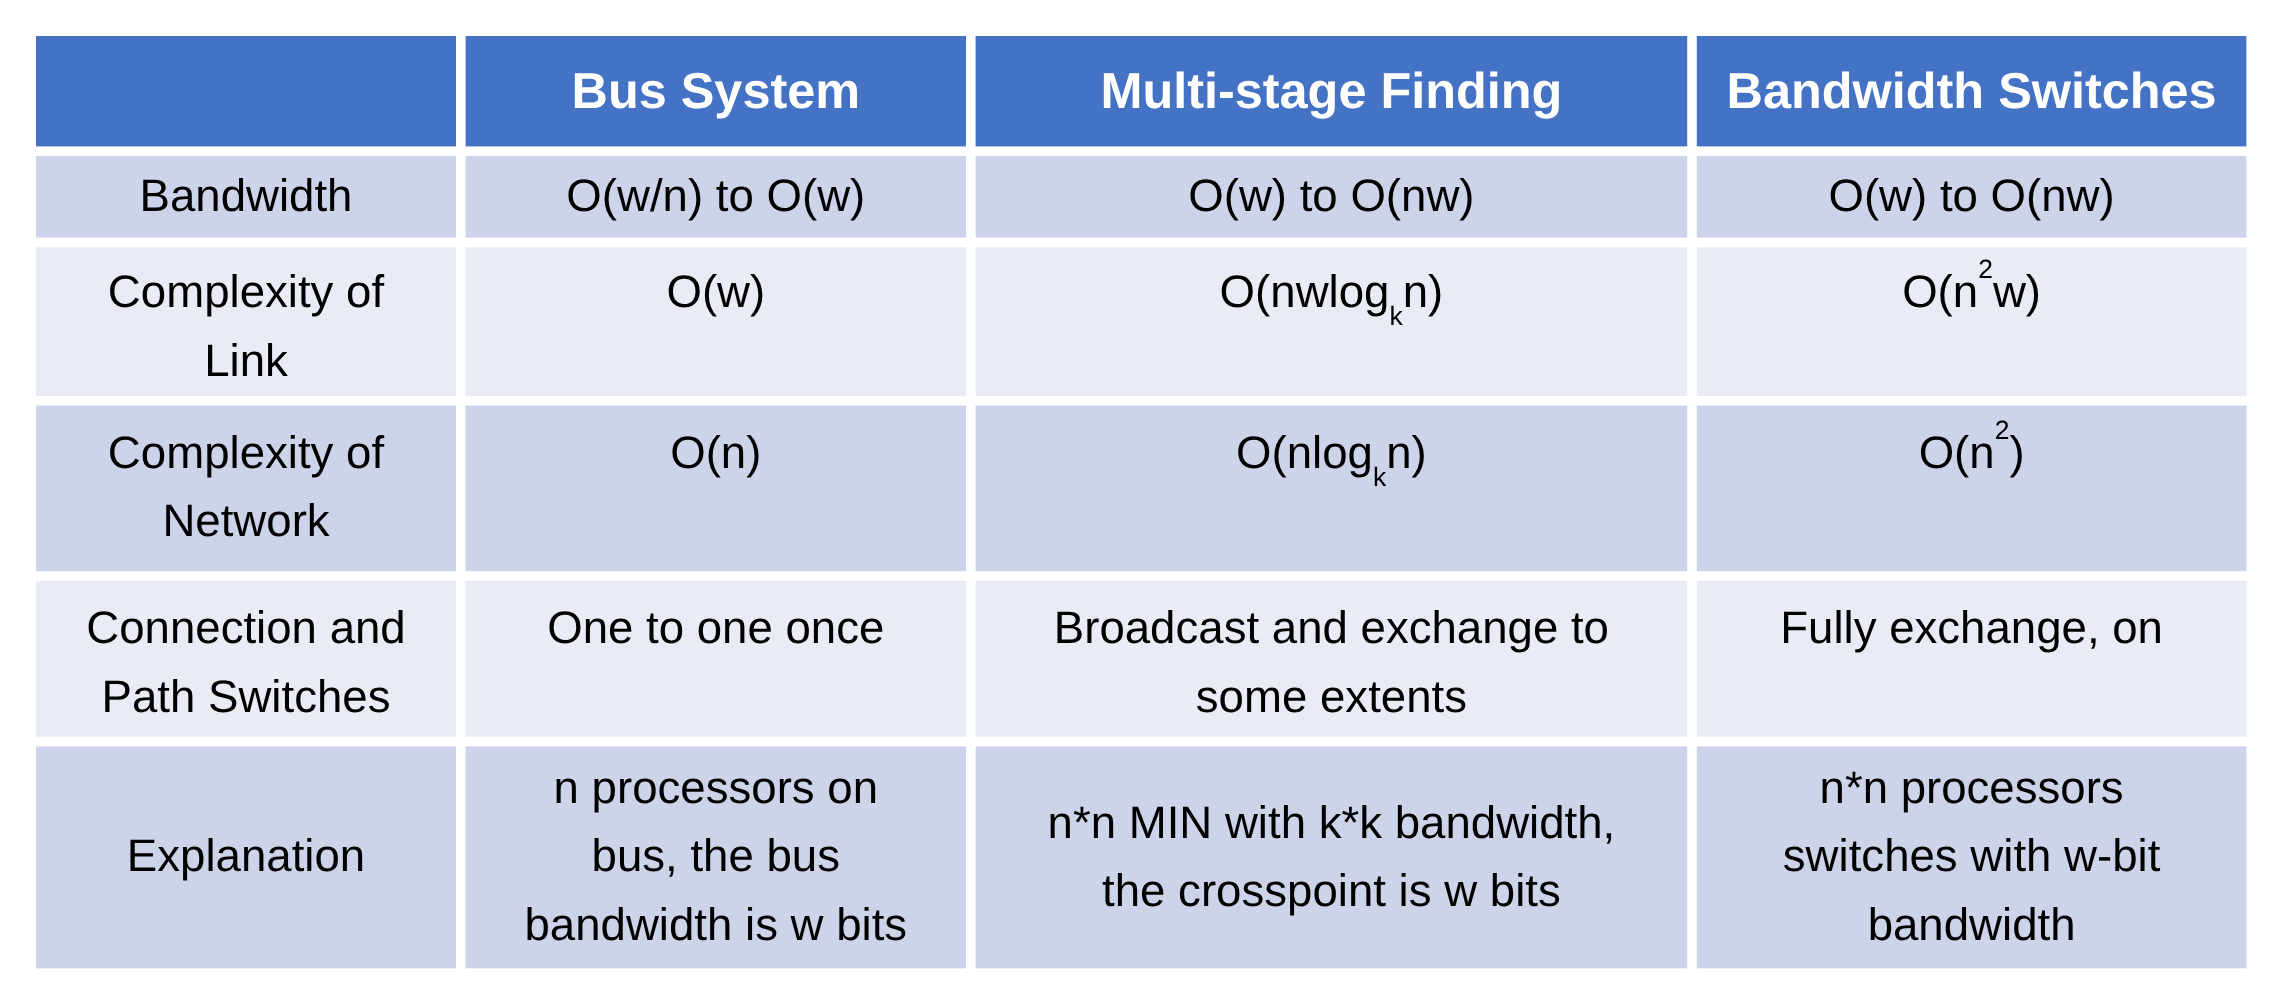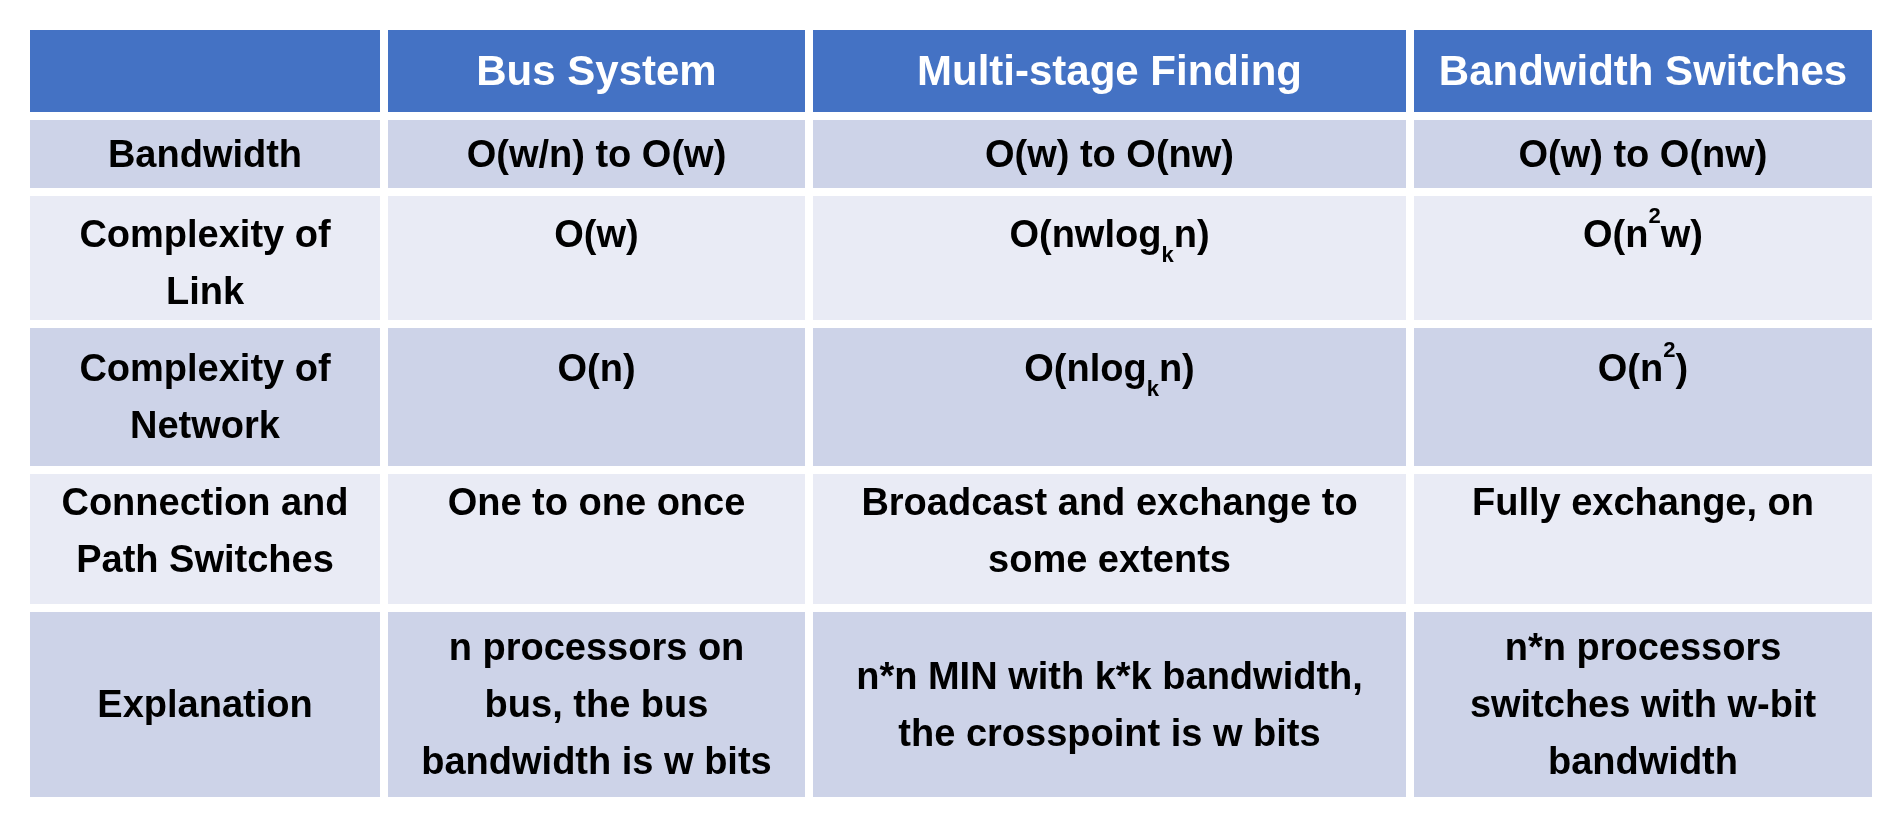--- a/index.html
+++ b/index.html
@@ -27,40 +27,39 @@
     margin:22px 0 0 22px;
     table-layout:fixed;
   }
   col.c1{width:350px;}
   col.c2{width:417px;}
   col.c3{width:593px;}
   col.c4{width:458px;}
   th,td{
     text-align:center;
     overflow:hidden;
-    font-weight:bold;
   }
   tr.hdr th{
-    height:82px;
+    height:92px;
     background:var(--header-bg);
     color:var(--header-text);
     font-weight:bold;
     font-size:42px;
     vertical-align:middle;
   }
   td{
     font-size:38px;
     line-height:1.5;
   }
   tr.band-dark td{background:var(--band-dark);}
   tr.band-light td{background:var(--band-light);}
   tr.r1 td{height:68px;vertical-align:middle;}
   tr.r2 td{height:124px;vertical-align:top;padding-top:10px;}
   tr.r3 td{height:138px;vertical-align:top;padding-top:12px;}
-  tr.r4 td{height:130px;vertical-align:top;}
+  tr.r4 td{height:130px;vertical-align:top;padding-top:12px;}
   tr.r5 td{height:185px;vertical-align:middle;}
   td .line{white-space:nowrap;}
   sub.k{
     font-size:58%;
     position:relative;
     top:0.28em;
     line-height:0;
   }
   sup.p{
     font-size:58%;

